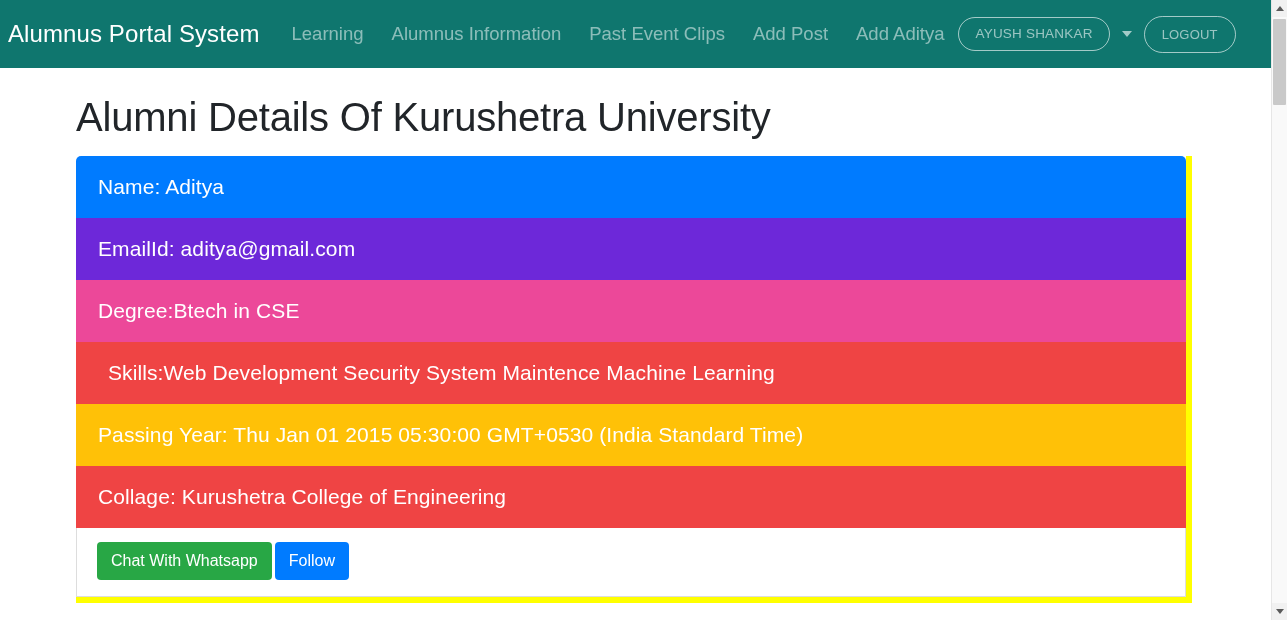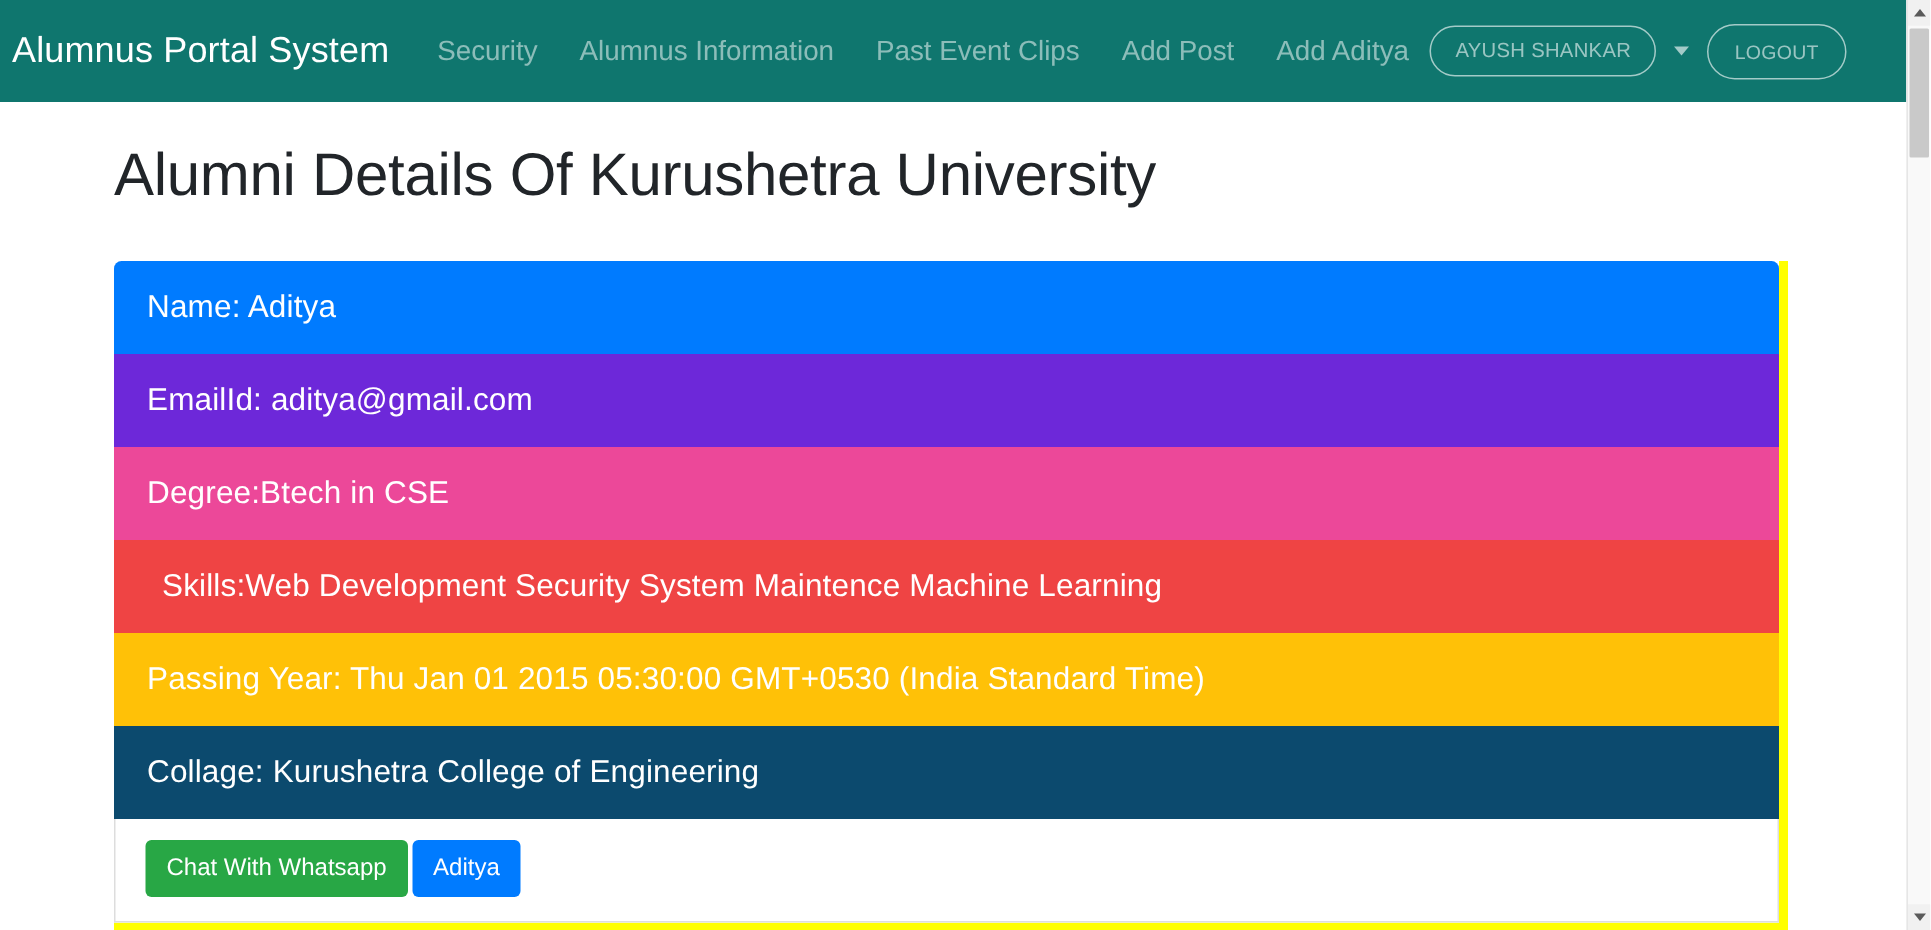--- a/index.html
+++ b/index.html
@@ -114,21 +114,20 @@
   .card {
     position: relative;
     width: 1110px;
     border-right: 6px solid #ffff00;
     border-bottom: 6px solid #ffff00;
     border-top: 0;
     border-left: 0;
     box-sizing: content-box;
     background: #ffffff;
     margin-bottom: 22px;
-    margin-top: 18px;
   }
   .list-group {
     display: block;
     border-radius: 5px 5px 0 0;
     overflow: hidden;
   }
   .list-item {
     height: 62px;
     display: flex;
     align-items: center;
@@ -137,21 +136,21 @@
     color: #ffffff;
     font-size: 21px;
     white-space: nowrap;
     letter-spacing: 0.1px;
   }
   .list-item.primary  { background: #007bff; }
   .list-item.dark     { background: #6d28d9; }
   .list-item.secondary{ background: #ec4899; }
   .list-item.info     { background: #ef4444; padding-left: 32px; }
   .list-item.warning  { background: #ffc107; }
-  .list-item.danger   { background: #0c4a6e; }
+  .list-item.danger   { background: #ef4444; }
 
   .card-footer {
     background: #ffffff;
     border: 1px solid #dddddd;
     border-top: 0;
     padding: 14px 20px 16px 20px;
     display: flex;
     align-items: flex-end;
     gap: 3px;
     box-sizing: border-box;
@@ -226,21 +225,21 @@
 </style>
 </head>
 <body>
 
 <div class="viewport">
   <div class="page">
 
     <div class="navbar">
       <div class="brand">Alumnus Portal System</div>
       <div class="nav-links">
-        <a class="nav-link">Security</a>
+        <a class="nav-link">Learning</a>
         <a class="nav-link">Alumnus Information</a>
         <a class="nav-link">Past Event Clips</a>
         <a class="nav-link">Add Post</a>
         <a class="nav-link">Add Aditya</a>
       </div>
       <div class="nav-right">
         <div class="pill">AYUSH SHANKAR</div>
         <div class="caret"></div>
         <div class="pill logout">LOGOUT</div>
       </div>
@@ -253,21 +252,21 @@
         <div class="list-group">
           <div class="list-item primary">Name: Aditya</div>
           <div class="list-item dark">EmailId: aditya@gmail.com</div>
           <div class="list-item secondary">Degree:Btech in CSE</div>
           <div class="list-item info">Skills:Web Development Security System Maintence Machine Learning</div>
           <div class="list-item warning">Passing Year: Thu Jan 01 2015 05:30:00 GMT+0530 (India Standard Time)</div>
           <div class="list-item danger">Collage: Kurushetra College of Engineering</div>
         </div>
         <div class="card-footer">
           <button class="btn btn-whatsapp">Chat With Whatsapp</button>
-          <button class="btn btn-follow">Aditya</button>
+          <button class="btn btn-follow">Follow</button>
         </div>
       </div>
 
     </div>
   </div>
 
   <div class="scrollbar">
     <div class="sb-track"></div>
     <div class="sb-thumb"></div>
     <div class="sb-btn top">

